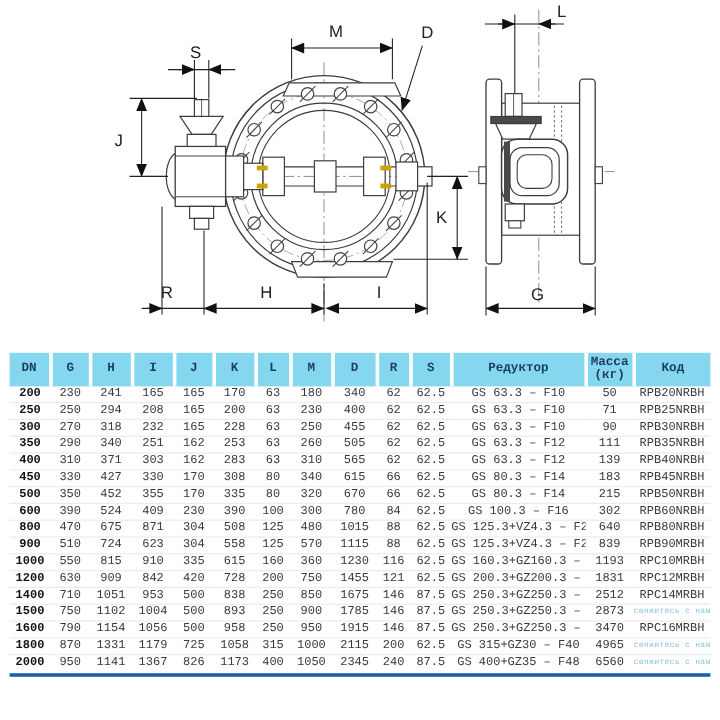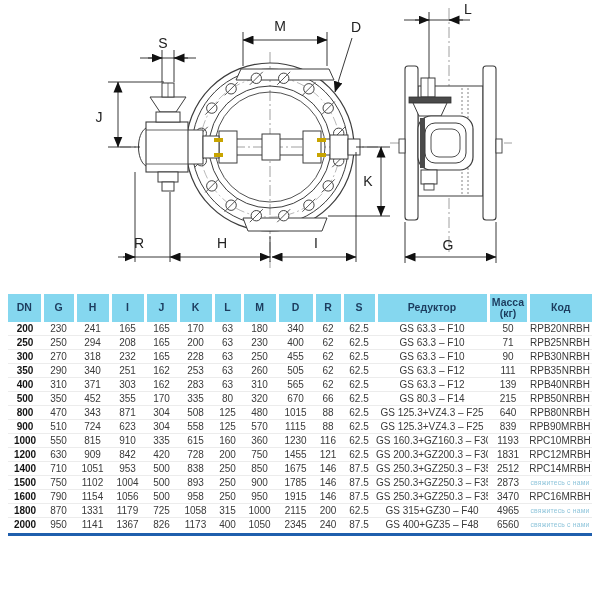--- a/index.html
+++ b/index.html
@@ -7,21 +7,21 @@
     width:600px;height:600px;overflow:hidden;background:#fff;
     font-family:"Liberation Sans",sans-serif;color:#333;
   }
   .drawing-wrap{width:600px;height:292px;}
   svg text{font-family:"Liberation Sans",sans-serif;font-size:14px;fill:#222;}
   .table-wrap{
     margin:2px 8px 0 8px;
     border-bottom:3px solid var(--accent-line,#1f5fad);
     padding-bottom:2px;
   }
-  table{width:584px;table-layout:fixed;border-collapse:collapse;}
+  table{width:584px;table-layout:fixed;border-collapse:collapse;font-family:Liberation Mono, monospace;}
   thead th{
     background:var(--header-bg,#85d7ef);
     color:var(--header-text,#1c3c5e);
     font-size:10.5px;font-weight:bold;line-height:1.05;
     height:26px;vertical-align:middle;text-align:center;
     padding:1px 0;
   }
   thead th:not(:last-child){border-right:3px solid #fff;}
   tbody td{
     font-size:10px;height:13px;line-height:13px;
@@ -323,39 +323,71 @@
           <td>63</td>
           <td>310</td>
           <td>565</td>
           <td>62</td>
           <td>62.5</td>
           <td>GS 63.3 – F12</td>
           <td>139</td>
           <td>RPB40NRBH</td>
         </tr>
         <tr>
+          <td class="dn">450</td>
+          <td>330</td>
+          <td>427</td>
+          <td>330</td>
+          <td>170</td>
+          <td>308</td>
+          <td>80</td>
+          <td>340</td>
+          <td>615</td>
+          <td>66</td>
+          <td>62.5</td>
+          <td>GS 80.3 – F14</td>
+          <td>183</td>
+          <td>RPB45NRBH</td>
+        </tr>
+        <tr>
           <td class="dn">500</td>
           <td>350</td>
           <td>452</td>
           <td>355</td>
           <td>170</td>
           <td>335</td>
           <td>80</td>
           <td>320</td>
           <td>670</td>
           <td>66</td>
           <td>62.5</td>
           <td>GS 80.3 – F14</td>
           <td>215</td>
           <td>RPB50NRBH</td>
         </tr>
         <tr>
+          <td class="dn">600</td>
+          <td>390</td>
+          <td>524</td>
+          <td>409</td>
+          <td>230</td>
+          <td>390</td>
+          <td>100</td>
+          <td>300</td>
+          <td>780</td>
+          <td>84</td>
+          <td>62.5</td>
+          <td>GS 100.3 – F16</td>
+          <td>302</td>
+          <td>RPB60NRBH</td>
+        </tr>
+        <tr>
           <td class="dn">800</td>
           <td>470</td>
-          <td>343</td>
+          <td>675</td>
           <td>871</td>
           <td>304</td>
           <td>508</td>
           <td>125</td>
           <td>480</td>
           <td>1015</td>
           <td>88</td>
           <td>62.5</td>
           <td>GS 125.3+VZ4.3 – F25</td>
           <td>640</td>

